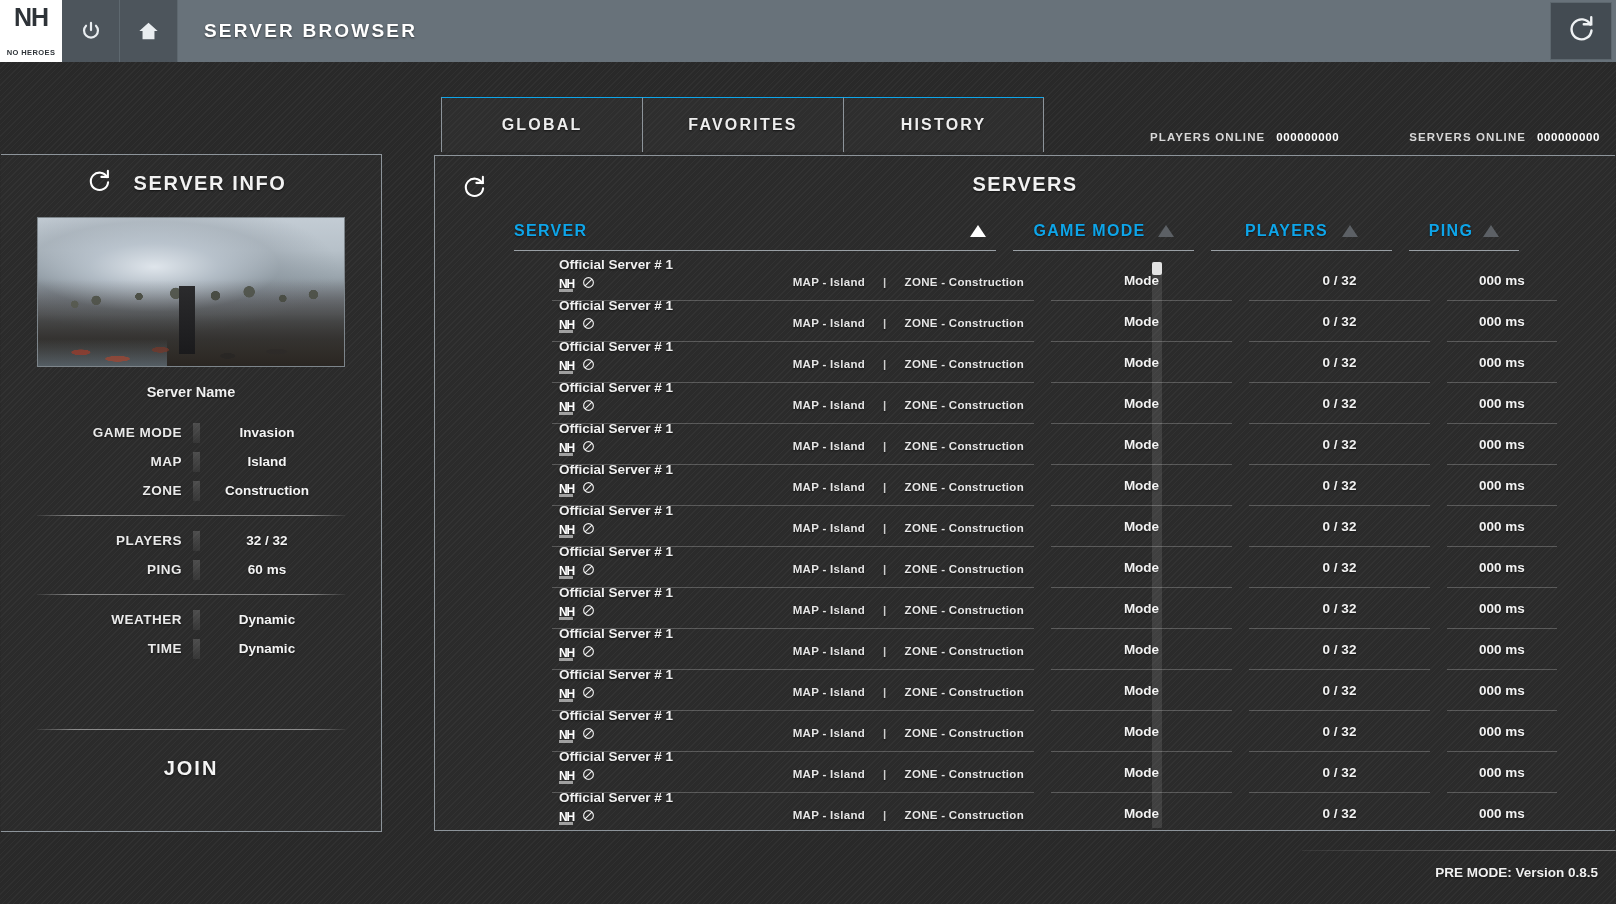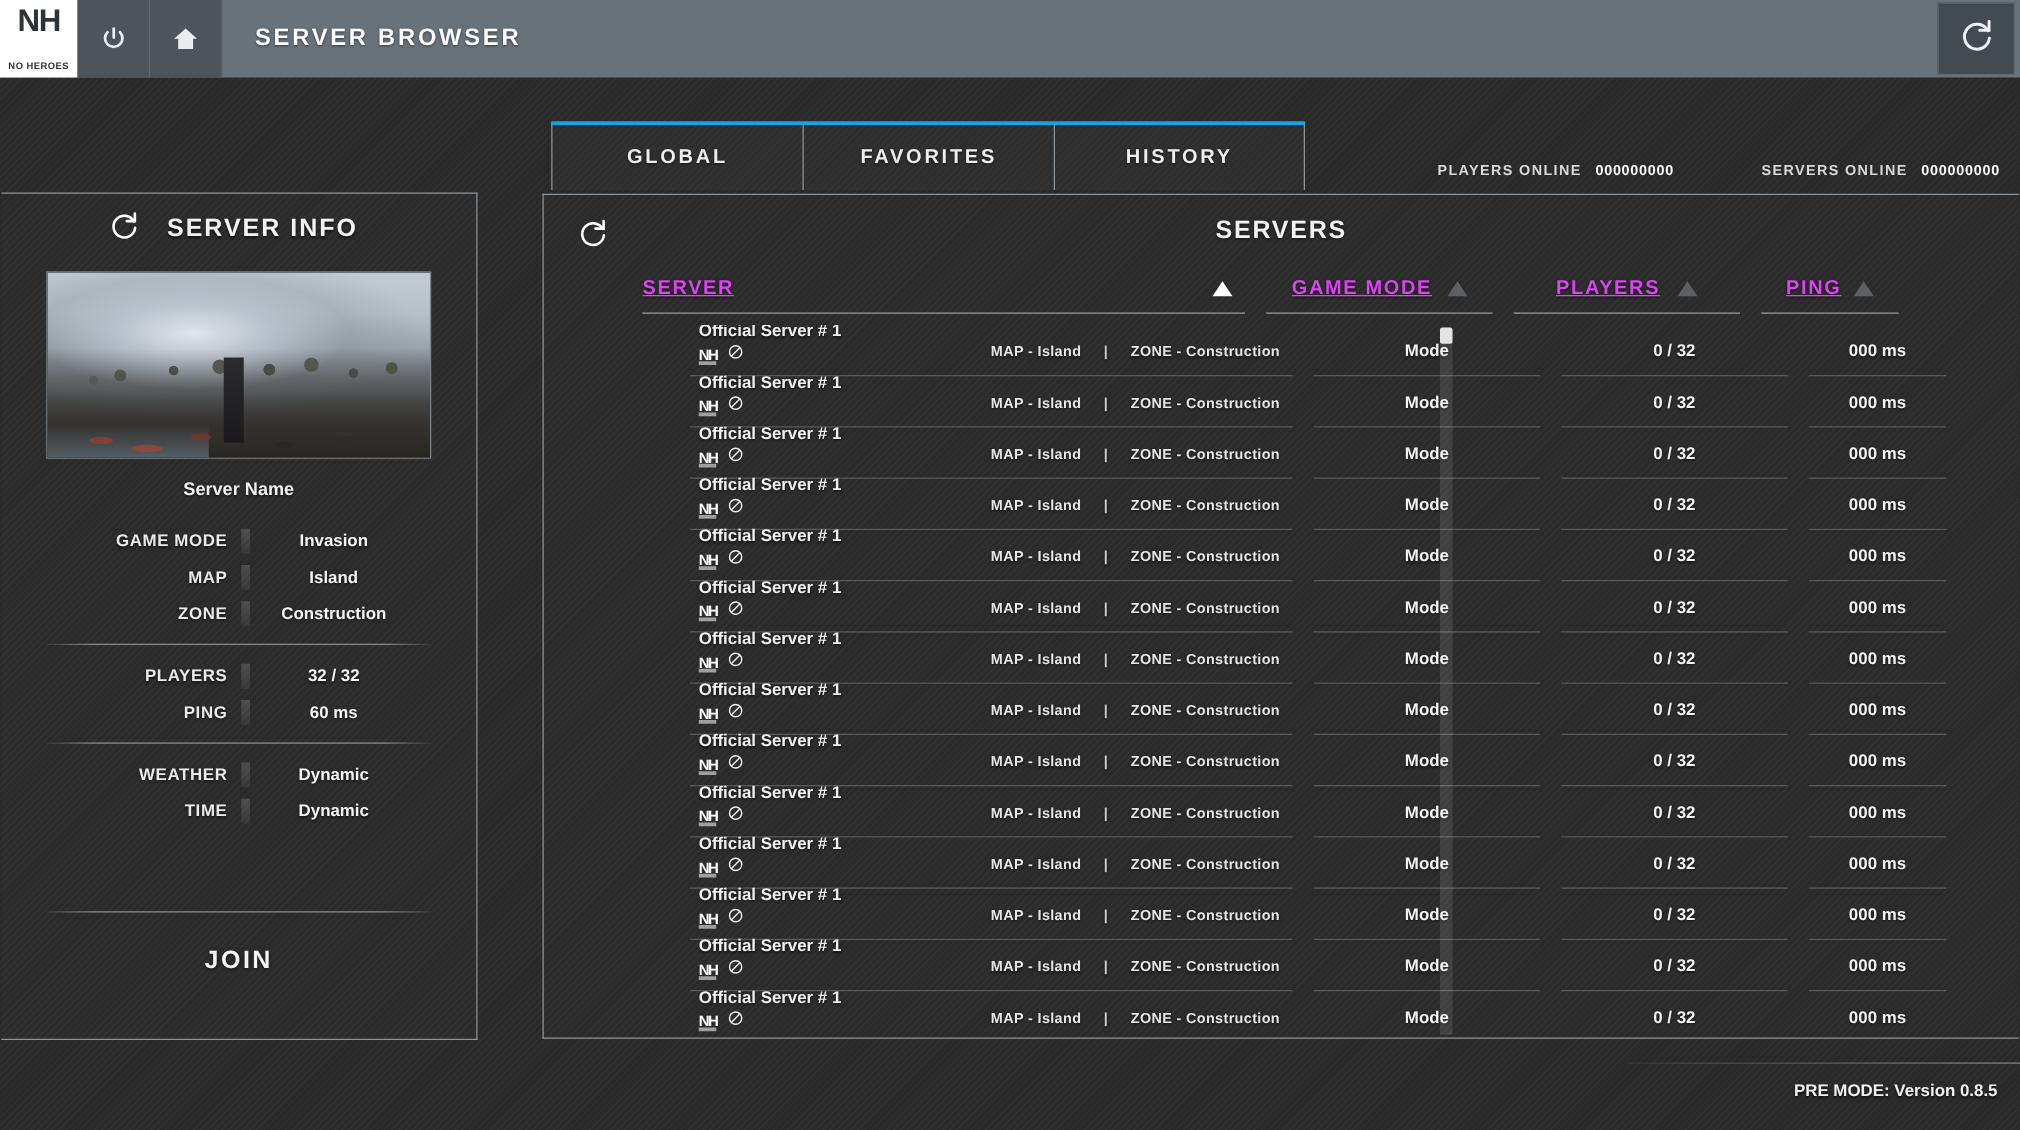--- a/index.html
+++ b/index.html
@@ -80,21 +80,21 @@
   
   .tabs {
     position: absolute;
     left: 441px; top: 97px;
     display: flex;
     height: 55px;
   }
   .tab {
     width: 201px; height: 55px;
     background: rgba(255,255,255,0.022);
-    border-top: 3px solid #0ea5e9;
+    border-top: 1px solid #0ea5e9;
     border-left: 1px solid #8d949a;
     display: flex; align-items: center; justify-content: center;
     font-size: 16px; font-weight: bold;
     letter-spacing: 2.2px;
     color: #eeeeee;
     text-shadow: 0 1px 2px rgba(0,0,0,.6);
   }
   .tab:last-child { border-right: 1px solid #8d949a; }
 
   .online-stats {
@@ -256,25 +256,24 @@
 
   .table-head {
     display: flex; align-items: flex-end;
     margin: 0 14px 0 79px;
     height: 48px;
     padding-bottom: 9px;
   }
   .th {
     display: flex; align-items: center;
     font-size: 16px; font-weight: bold;
-    letter-spacing: 1.3px; color: #d946ef;
+    letter-spacing: 1.3px; color: #0ea5e9;
     border-bottom: 1px solid #9aa0a5;
     height: 39px;
     text-shadow: 0 1px 2px rgba(0,0,0,.55);
-    text-decoration: underline;
   }
   .th-server { width: 482px; justify-content: space-between; padding-right: 10px; }
   .th-mode   { width: 181px; justify-content: center; gap: 12px; margin-left: 17px;}
   .th-players{ width: 181px; justify-content: center; gap: 14px; margin-left: 17px;}
   .th-ping   { width: 110px; justify-content: center; gap: 10px; margin-left: 17px;}
 
   .arrow {
     width: 0; height: 0;
     border-left: 8px solid transparent;
     border-right: 8px solid transparent;

